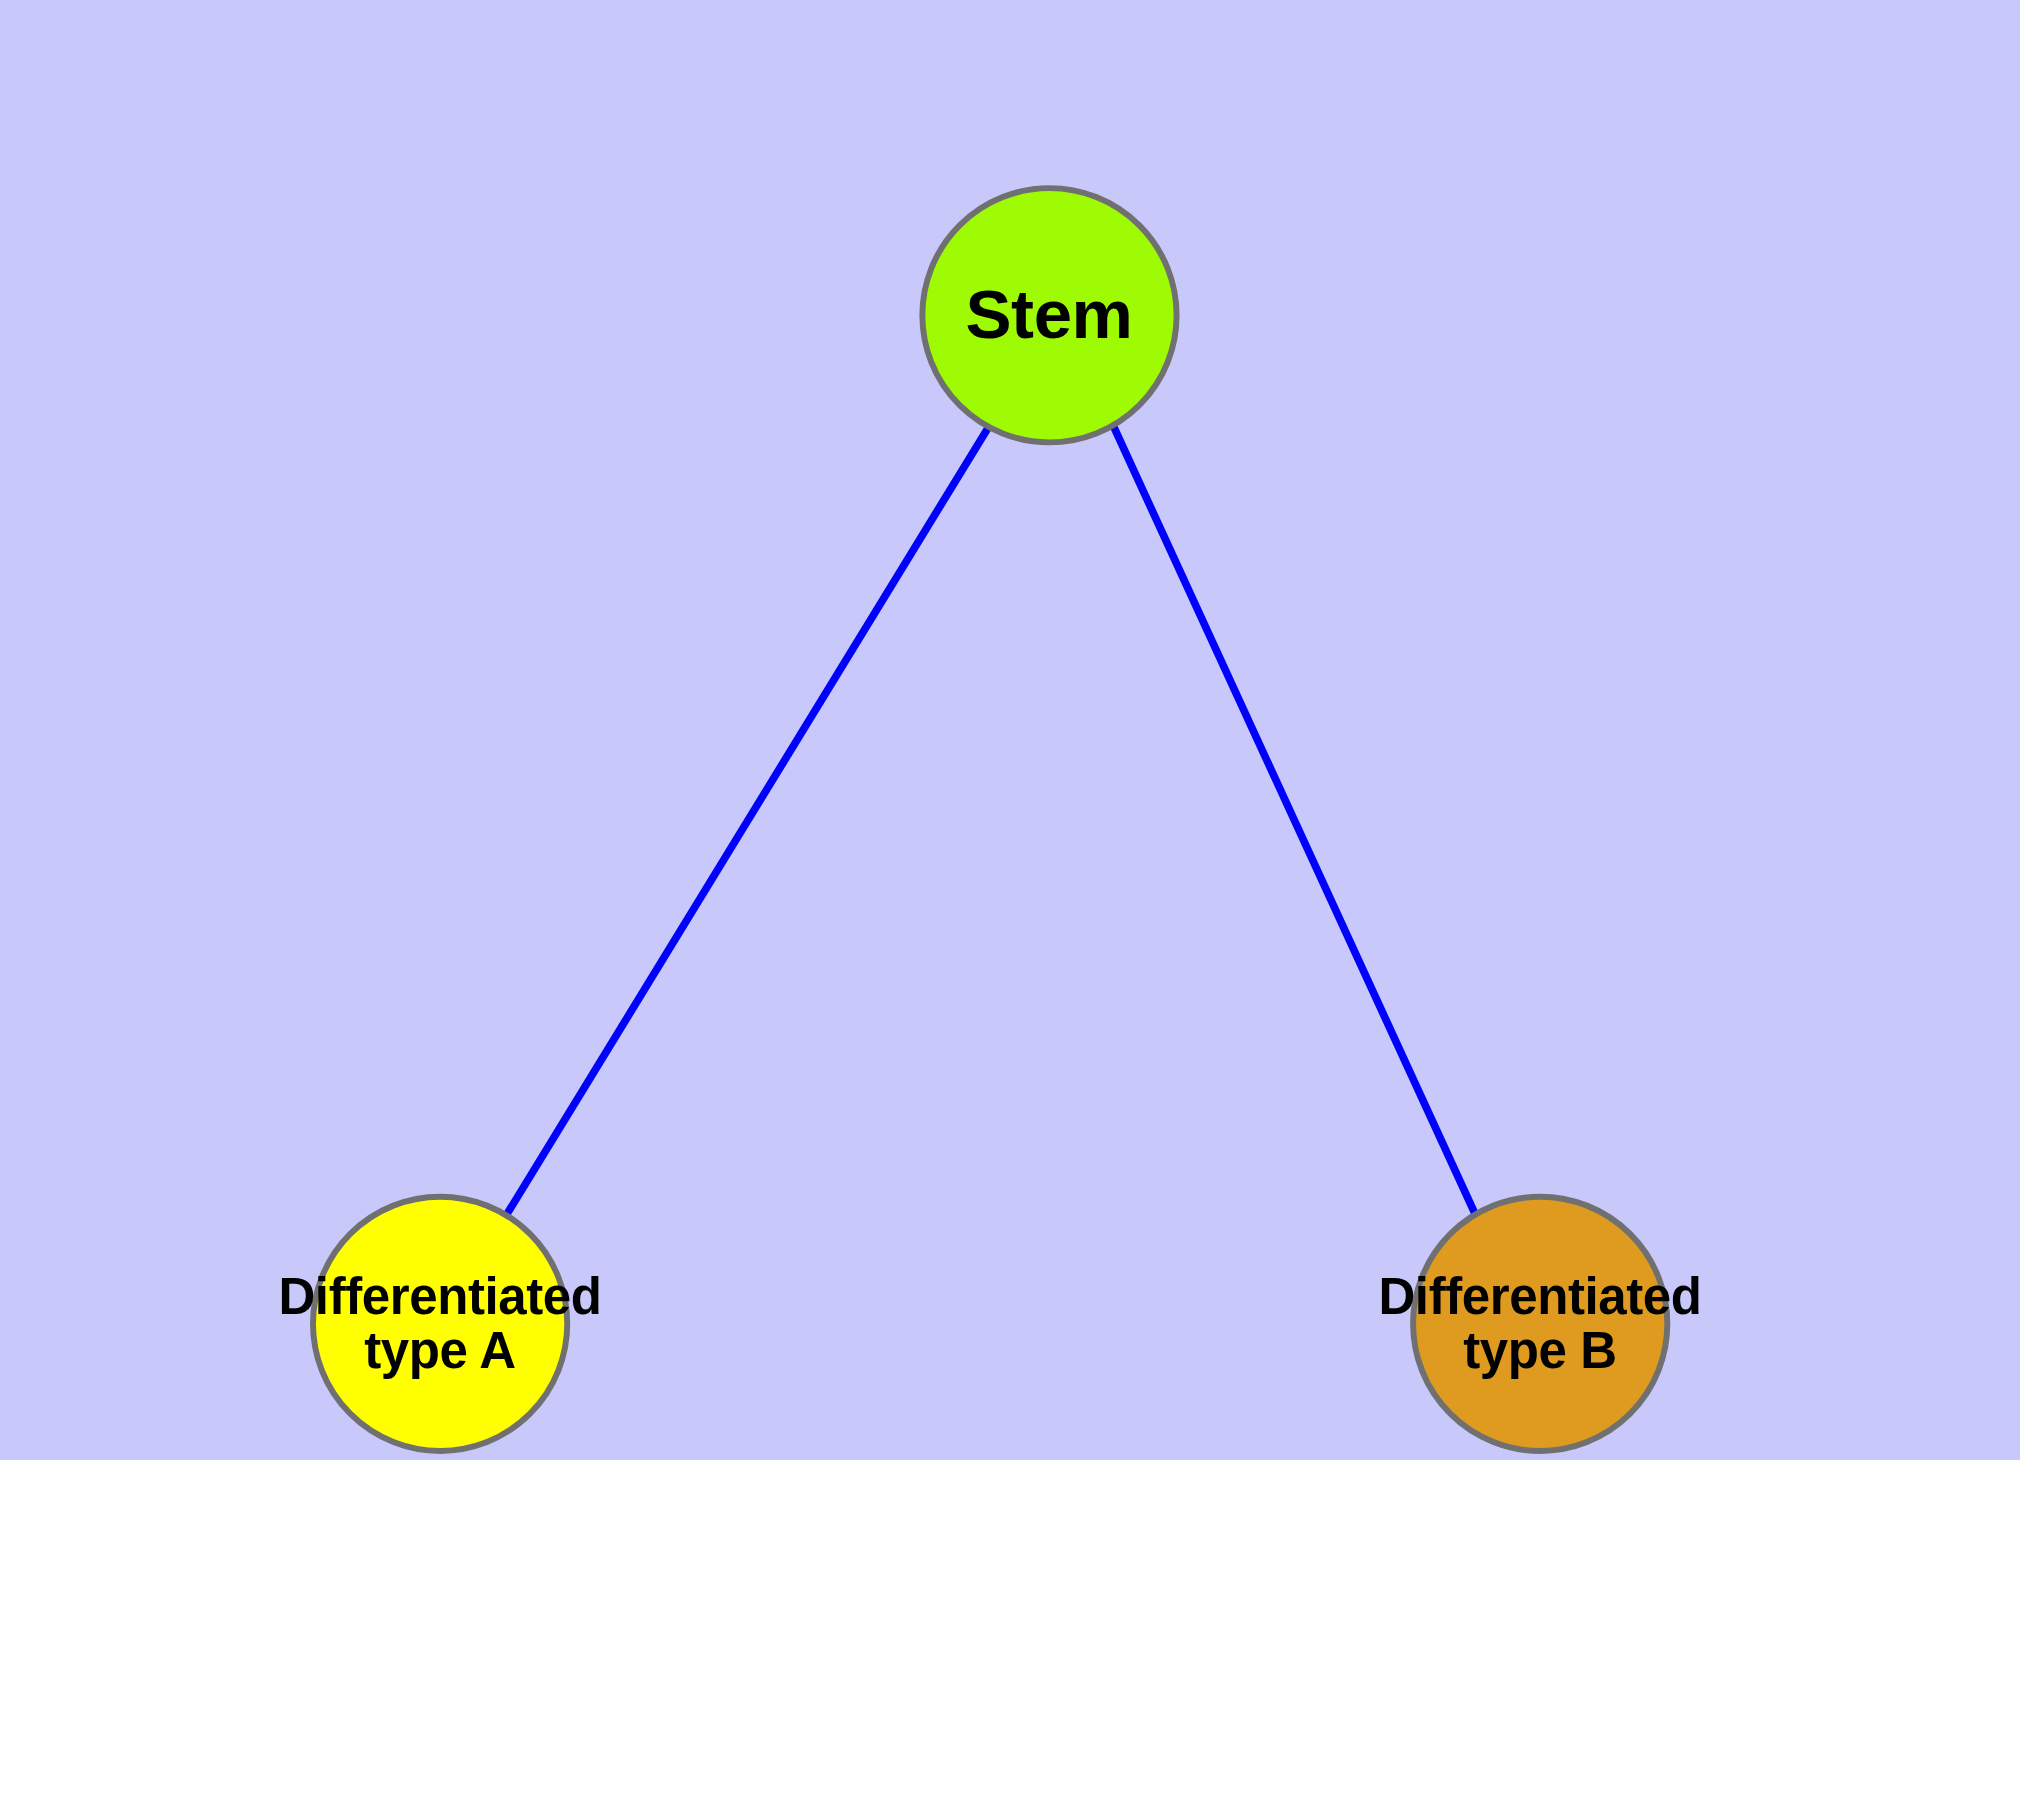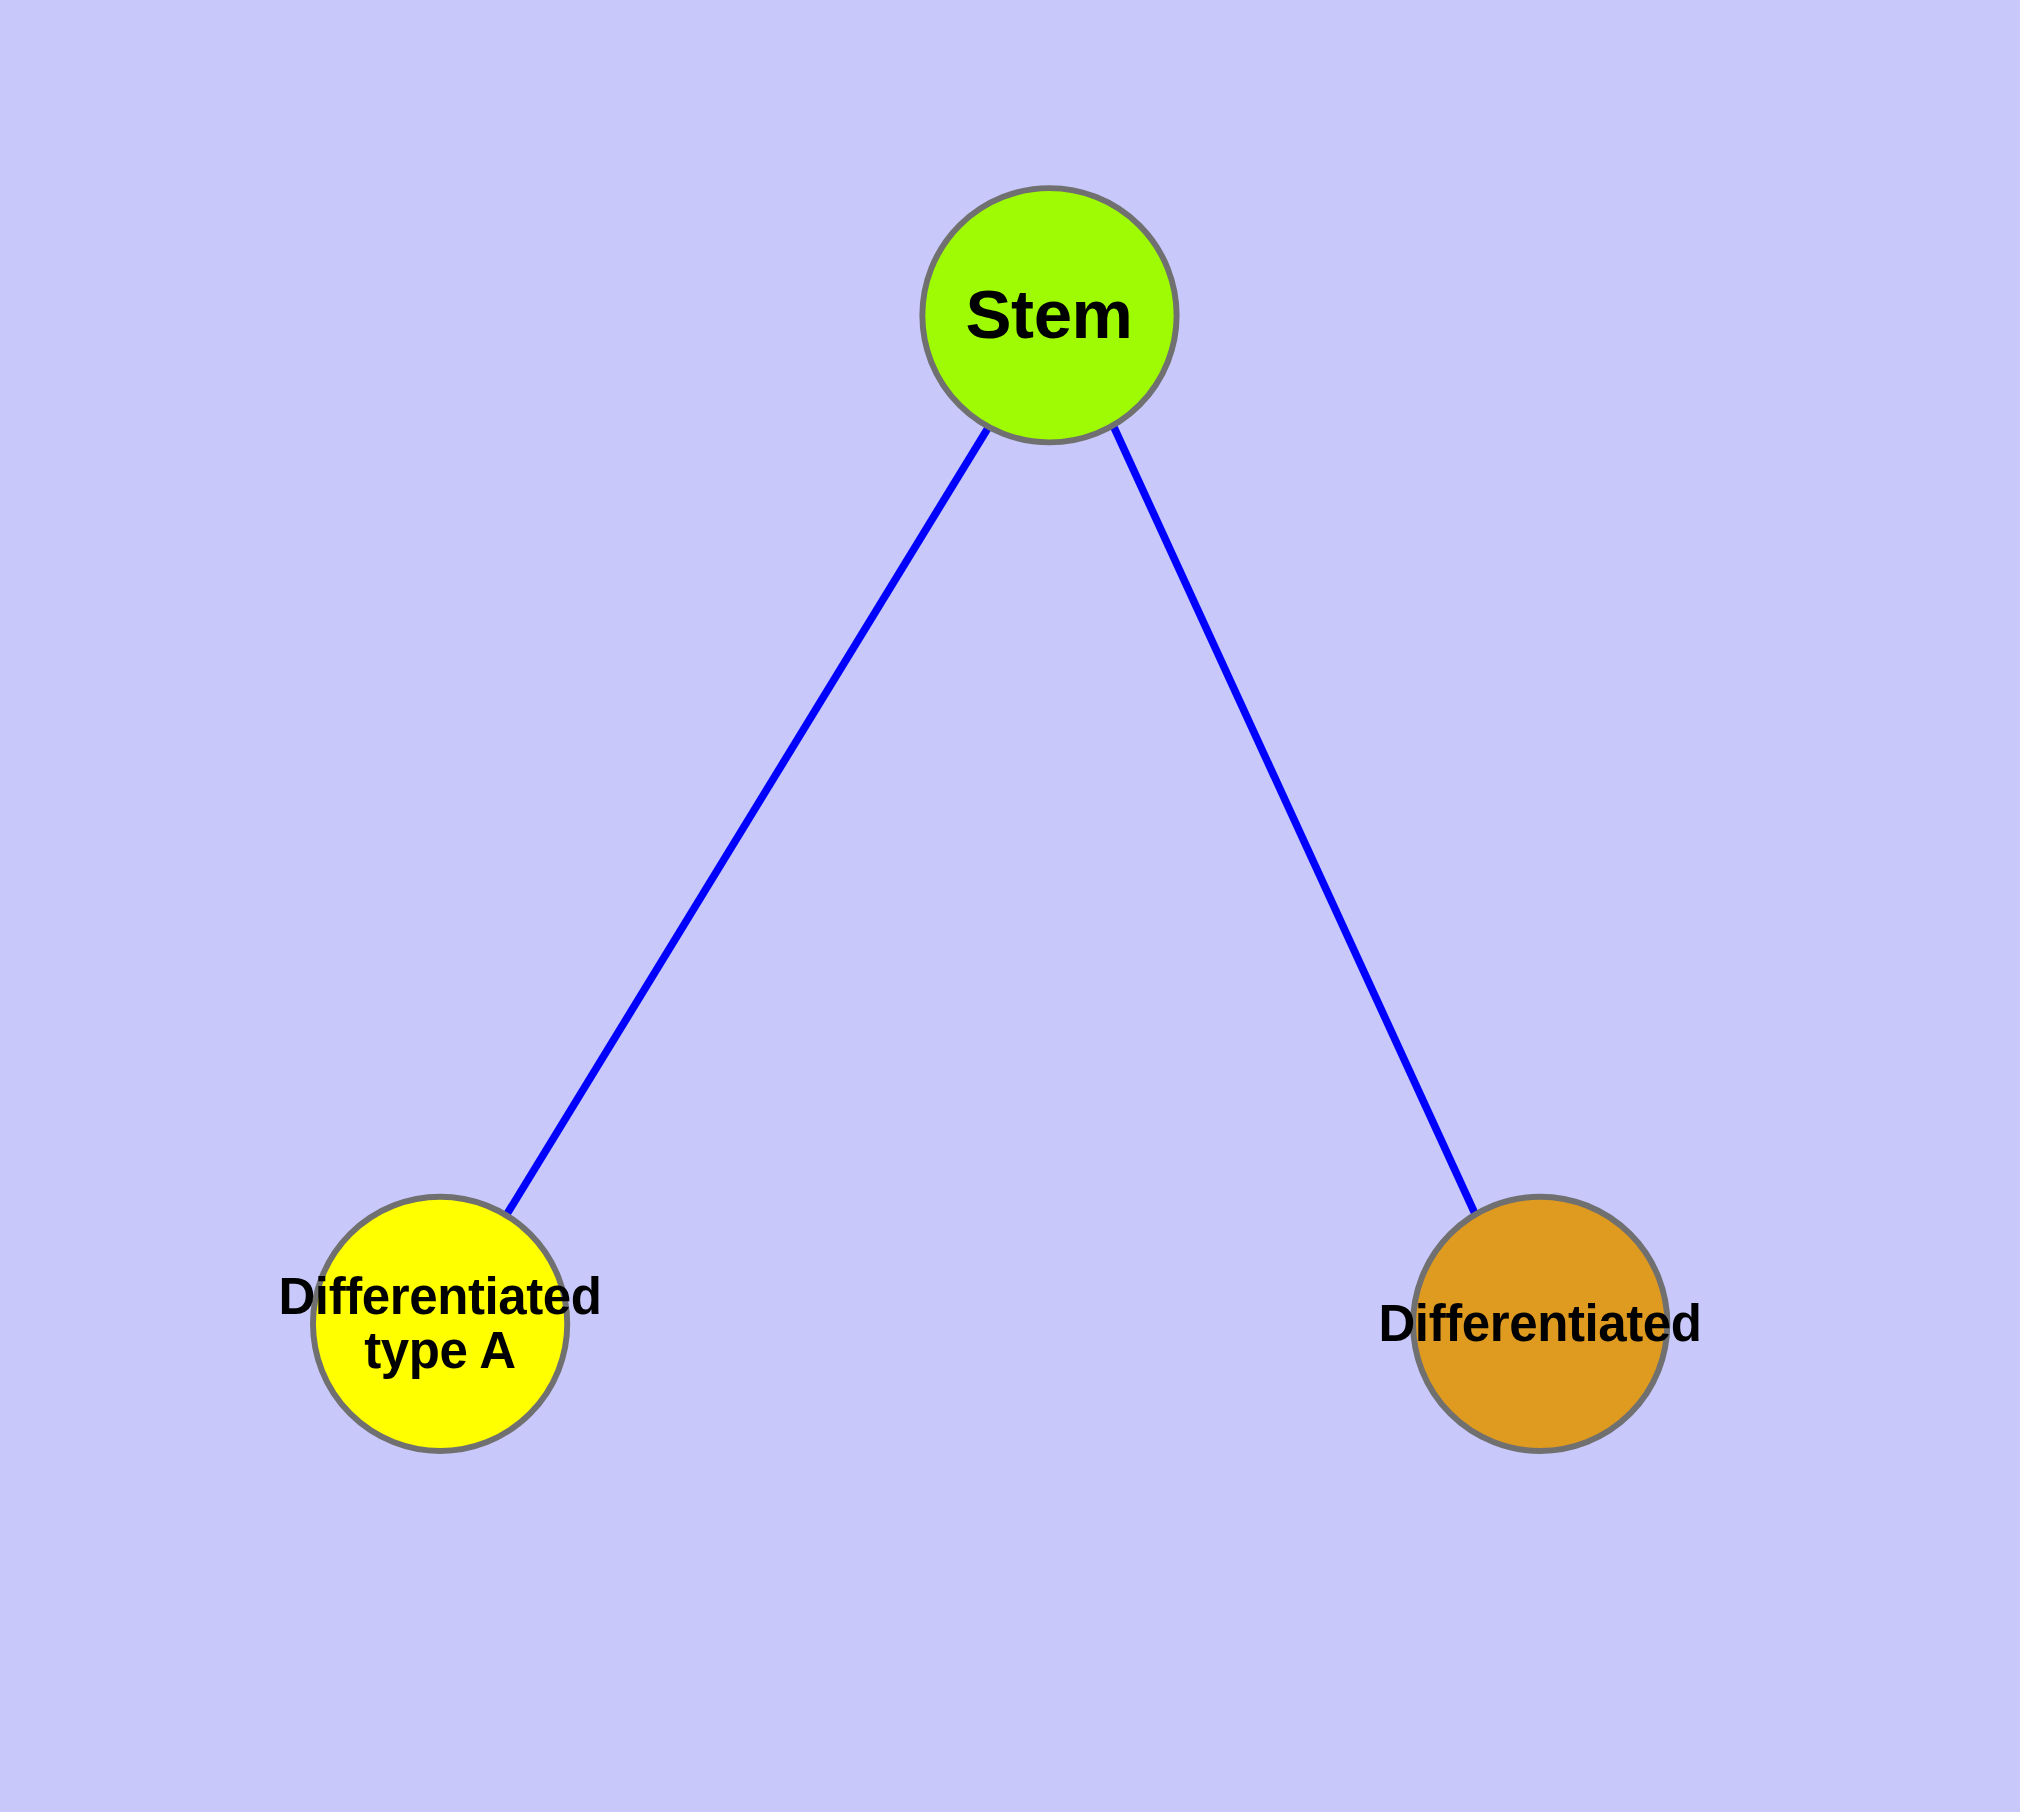--- a/index.html
+++ b/index.html
@@ -44,21 +44,21 @@
   #label-stem {
     font-size: 69px;
   }
   #label-diff-a, #label-diff-b {
     font-size: 51px;
   }
 </style>
 </head>
 <body>
 
-<div id="canvas" style="width: 2021px; height: 1812px;">
+<div id="canvas" style="width: 2021px; height: 1460px;">
 
   <div id="bg-rect" style="background: rgb(200, 200, 251);"></div>
 
   <svg id="graph-svg" viewBox="0 0 2384 2138" style="width: 2021px; height: 1812px;">
     <g>
       <line x1="1166" y1="504" x2="597" y2="1434" stroke="#0000ff" stroke-width="9" stroke-linecap="butt"></line>
       <line x1="1314" y1="504" x2="1740" y2="1432" stroke="#0000ff" stroke-width="9" stroke-linecap="butt"></line>
     </g>
     <g>
       <circle cx="1238" cy="372" r="150" fill="#9efb03" stroke="#707070" stroke-width="7"></circle>
@@ -71,16 +71,17 @@
     <div>Stem</div>
   </div>
 
   <div class="node-label" id="label-diff-a" style="left: 440px; top: 1324px; color: rgb(0, 0, 0);">
     <div>Differentiated</div>
     <div>type A</div>
   </div>
 
   <div class="node-label" id="label-diff-b" style="left: 1540px; top: 1324px; color: rgb(0, 0, 0);">
     <div>Differentiated</div>
+    <div>type B</div>
   </div>
 
 </div>
 
 
 </body></html>

